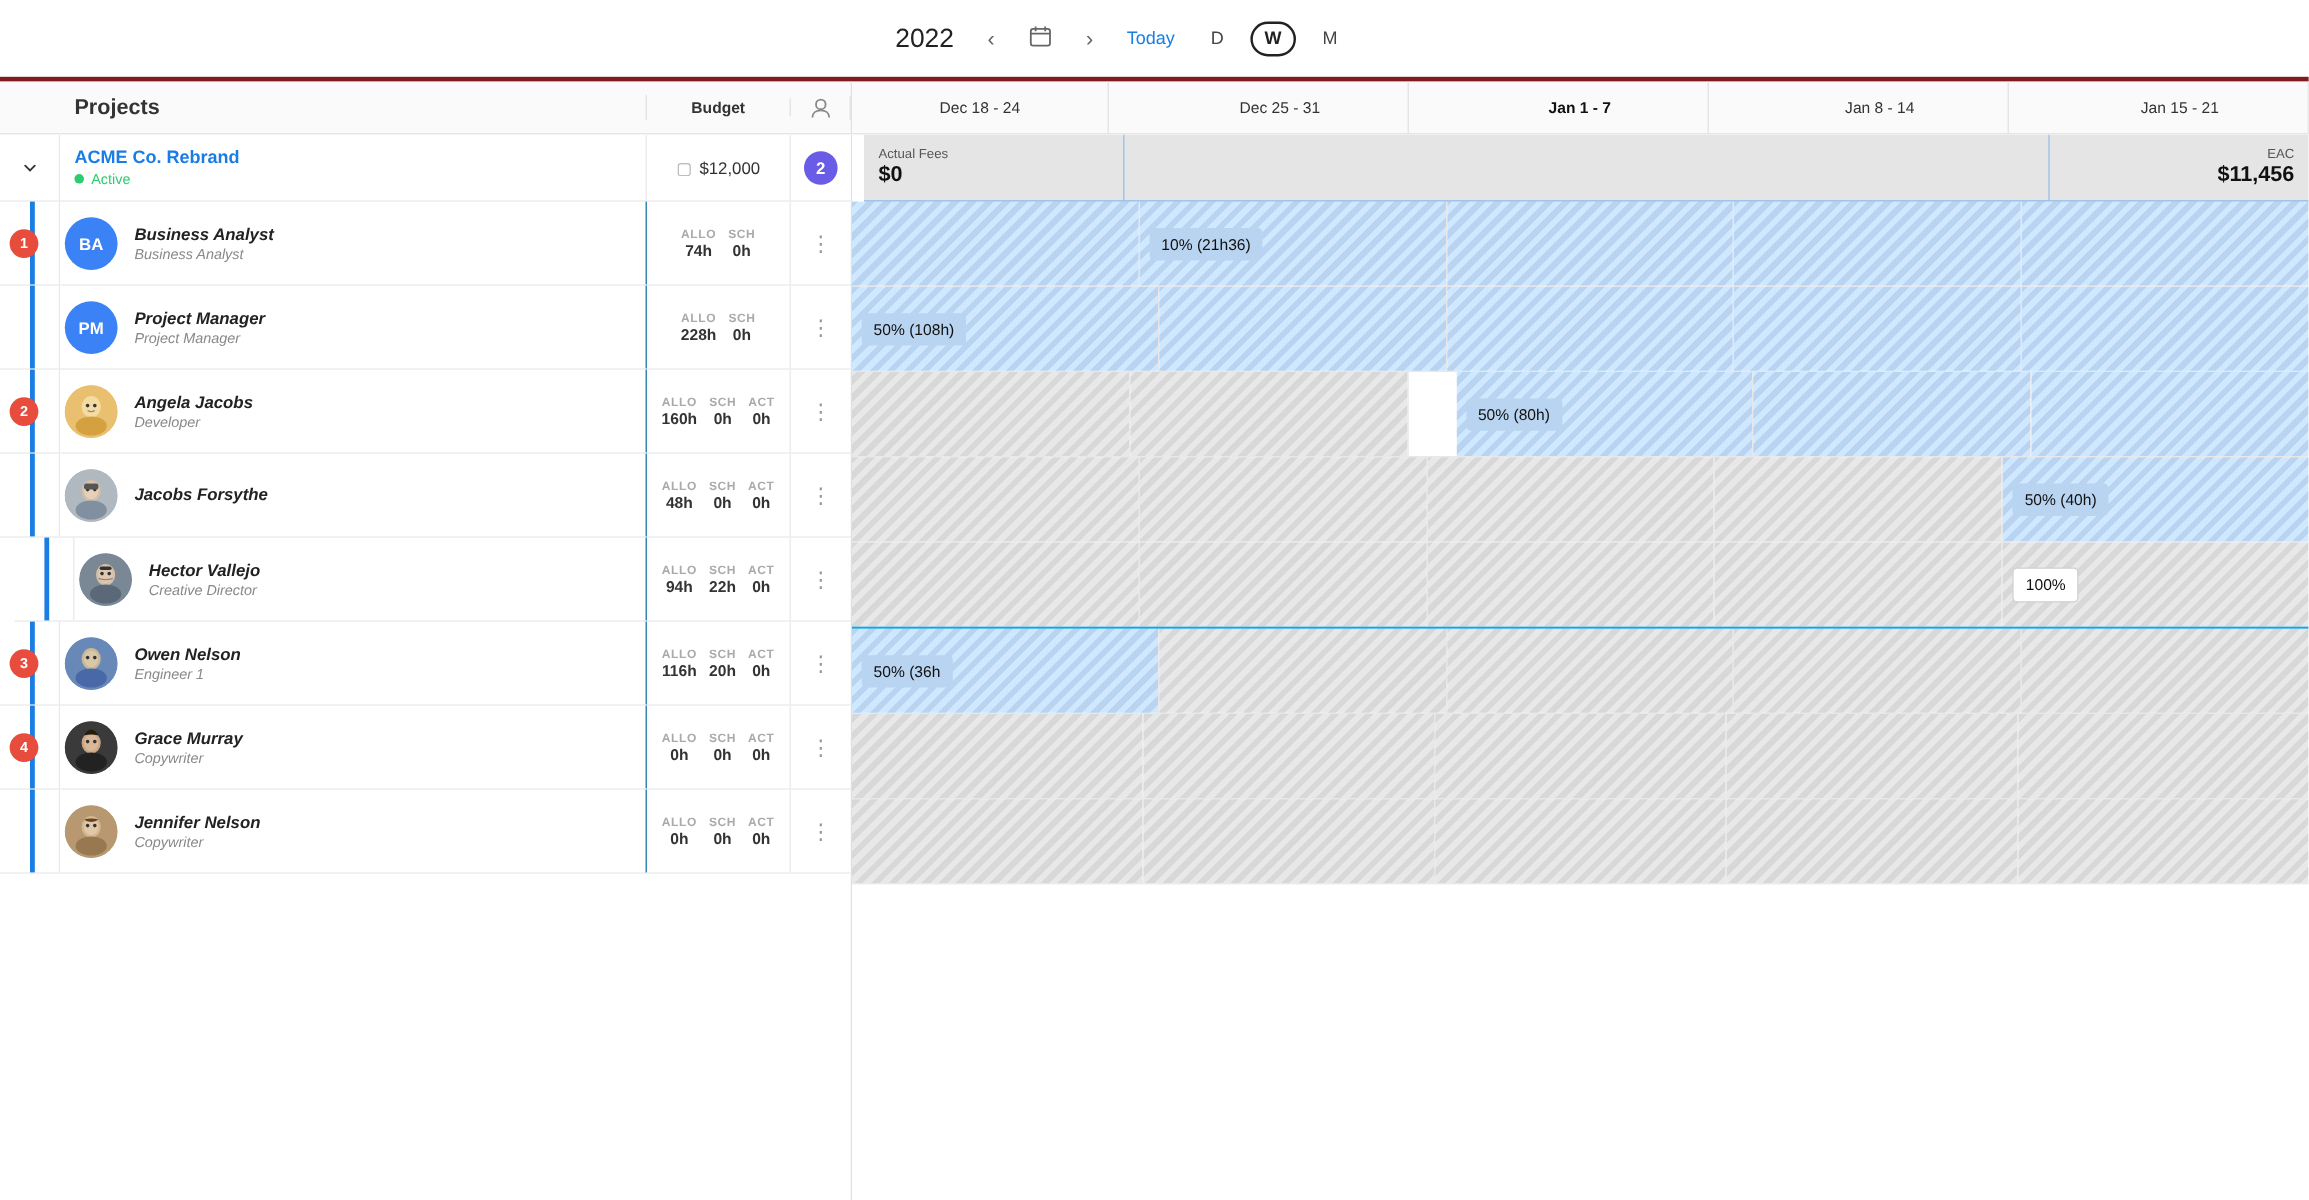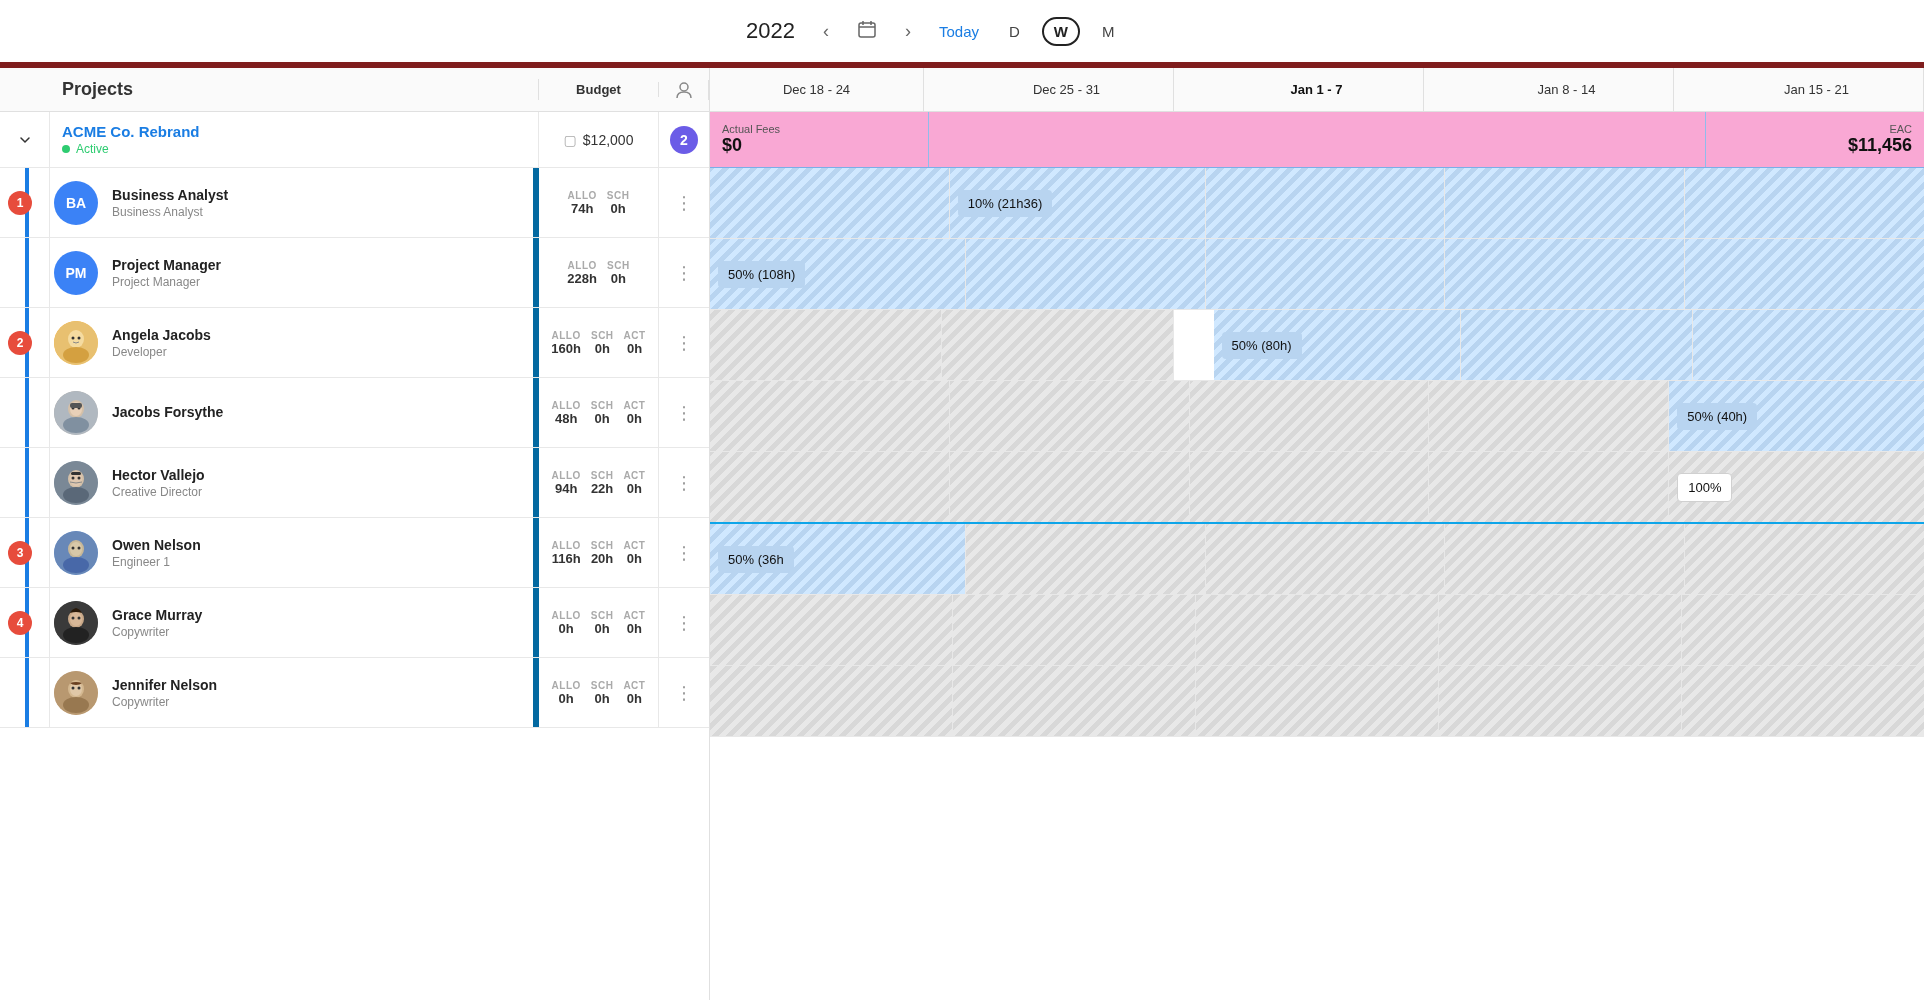--- a/index.html
+++ b/index.html
@@ -3,21 +3,21 @@
   <meta charset="utf-8">
   <style>
     * { box-sizing: border-box; margin: 0; padding: 0; }
     body { font-family: -apple-system, BlinkMacSystemFont, 'Segoe UI', sans-serif; background: #fff; overflow: hidden; }
 
     .app { display: flex; flex-direction: column; height: 1000px; width: 1924px; }
 
     
     .top-bar {
       display: flex; align-items: center; padding: 0 16px; height: 68px;
-      border-bottom: 6px solid #7f1d1d; background: #fff;
+      border-bottom: 4px solid #7f1d1d; background: #fff;
     }
     .top-bar-left { width: 710px; display: flex; align-items: center; }
     .top-bar-right { flex: 1; display: flex; align-items: center; gap: 12px; padding-left: 20px; }
     .year-label { font-size: 22px; font-weight: 400; color: #222; margin-right: 8px; }
     .nav-btn { background: none; border: none; cursor: pointer; font-size: 18px; color: #666; padding: 4px 8px; }
     .calendar-btn { background: none; border: none; cursor: pointer; font-size: 16px; color: #666; padding: 4px 8px; }
     .today-btn { background: none; border: none; cursor: pointer; color: #1a7de3; font-size: 15px; font-weight: 500; padding: 4px 8px; }
     .view-btn { background: none; border: none; cursor: pointer; font-size: 15px; color: #444; padding: 4px 10px; border-radius: 16px; }
     .view-btn.active { border: 2px solid #222; font-weight: 600; color: #222; }
 
@@ -62,21 +62,21 @@
     }
 
     .resource-expand { width: 50px; display: flex; align-items: center; justify-content: center; border-right: 1px solid #e8e8e8; align-self: stretch; }
     .resource-avatar { width: 52px; display: flex; align-items: center; justify-content: center; }
     .avatar-circle {
       width: 44px; height: 44px; border-radius: 50%; display: flex; align-items: center; justify-content: center;
       font-size: 14px; font-weight: 700; color: #fff; overflow: hidden;
     }
     .avatar-ba { background: #3b82f6; }
     .avatar-pm { background: #3b82f6; }
-    .resource-name-col { flex: 1; padding: 6px 10px; border-right: 6px solid #0369a1; align-self: stretch; display: flex; flex-direction: column; justify-content: center; }
+    .resource-name-col { flex: 1; padding: 6px 10px; border-right: 1px solid #0369a1; align-self: stretch; display: flex; flex-direction: column; justify-content: center; font-style: italic; }
     .resource-name { font-size: 14px; font-weight: 600; color: #222; }
     .resource-role { font-size: 12px; color: #888; margin-top: 2px; }
     .resource-hours { width: 120px; display: flex; align-items: center; justify-content: center; gap: 10px; border-right: 1px solid #e8e8e8; align-self: stretch; }
     .hours-group { display: flex; flex-direction: column; align-items: center; }
     .hours-label { font-size: 10px; color: #aaa; font-weight: 600; letter-spacing: 0.5px; }
     .hours-value { font-size: 13px; font-weight: 600; color: #333; }
     .resource-menu { width: 50px; display: flex; align-items: center; justify-content: center; align-self: stretch; }
     .menu-dots { font-size: 18px; color: #999; cursor: pointer; }
 
     
@@ -327,21 +327,21 @@
                 <span class="hours-label">ACT</span>
                 <span class="hours-value">0h</span>
               </div>
             </div>
             <div class="resource-menu">
               <span class="menu-dots">⋮</span>
             </div>
           </div>
         </div>
 
-        <div style="position:relative; display:flex;">
+        <div style="position:relative; display:flex;padding-left:12px;">
           <div class="resource-row" style="flex:1;">
             <div class="resource-expand">
               <div style="width:4px;position:absolute;left:25px;top:0;bottom:0;background:#1a7de3;"></div>
             </div>
             <div class="resource-avatar">
               <div class="avatar-img avatar-hv" style="width:44px;height:44px;border-radius:50%;overflow:hidden;">
                 <svg width="44" height="44" viewBox="0 0 44 44">
                   <circle cx="22" cy="22" r="22" fill="#7a8896"></circle>
                   <ellipse cx="22" cy="18" rx="8" ry="9" fill="#d4c0a8"></ellipse>
                   <ellipse cx="22" cy="34" rx="13" ry="8" fill="#5a6878"></ellipse>
@@ -506,21 +506,21 @@
               <span class="menu-dots">⋮</span>
             </div>
           </div>
         </div>
 
       </div>
     </div>
 
     <div class="right-panel">
 
-      <div style="display:flex;min-height:56px;background:#f9a8d4;border-bottom:1px solid #7aaee8;">
+      <div style="display:flex;min-height:56px;background:#e5e5e5;border-bottom:1px solid #7aaee8;margin-left:10px;">
         <div style="flex:1;border-right:1px solid #90bcec;display:flex;flex-direction:column;justify-content:center;padding:8px 12px;">
           <span style="font-size:11px;color:#555;">Actual Fees</span>
           <span style="font-size:18px;font-weight:700;color:#111;">$0</span>
         </div>
         <div style="flex:4;border-right:1px solid #90bcec;display:flex;align-items:center;"></div>
         <div style="flex:1;display:flex;flex-direction:column;justify-content:center;padding:8px 12px;align-items:flex-end;">
           <span style="font-size:11px;color:#555;">EAC</span>
           <span style="font-size:18px;font-weight:700;color:#111;">$11,456</span>
         </div>
       </div>

